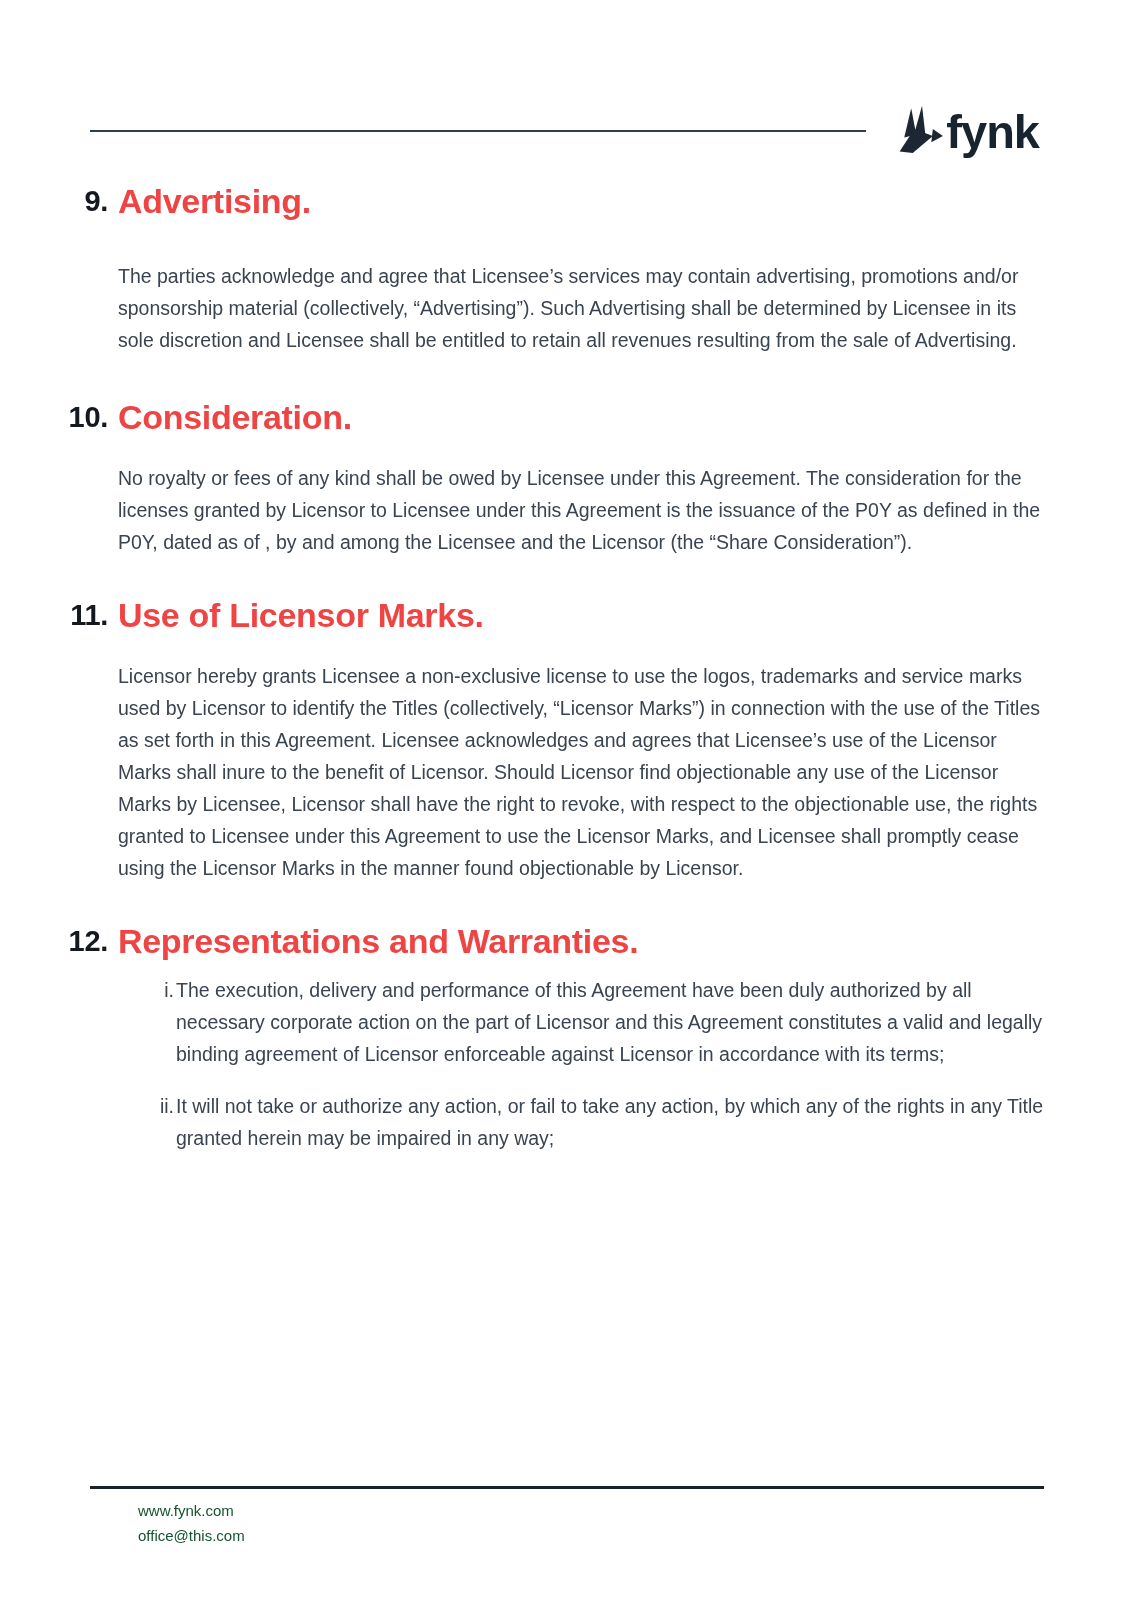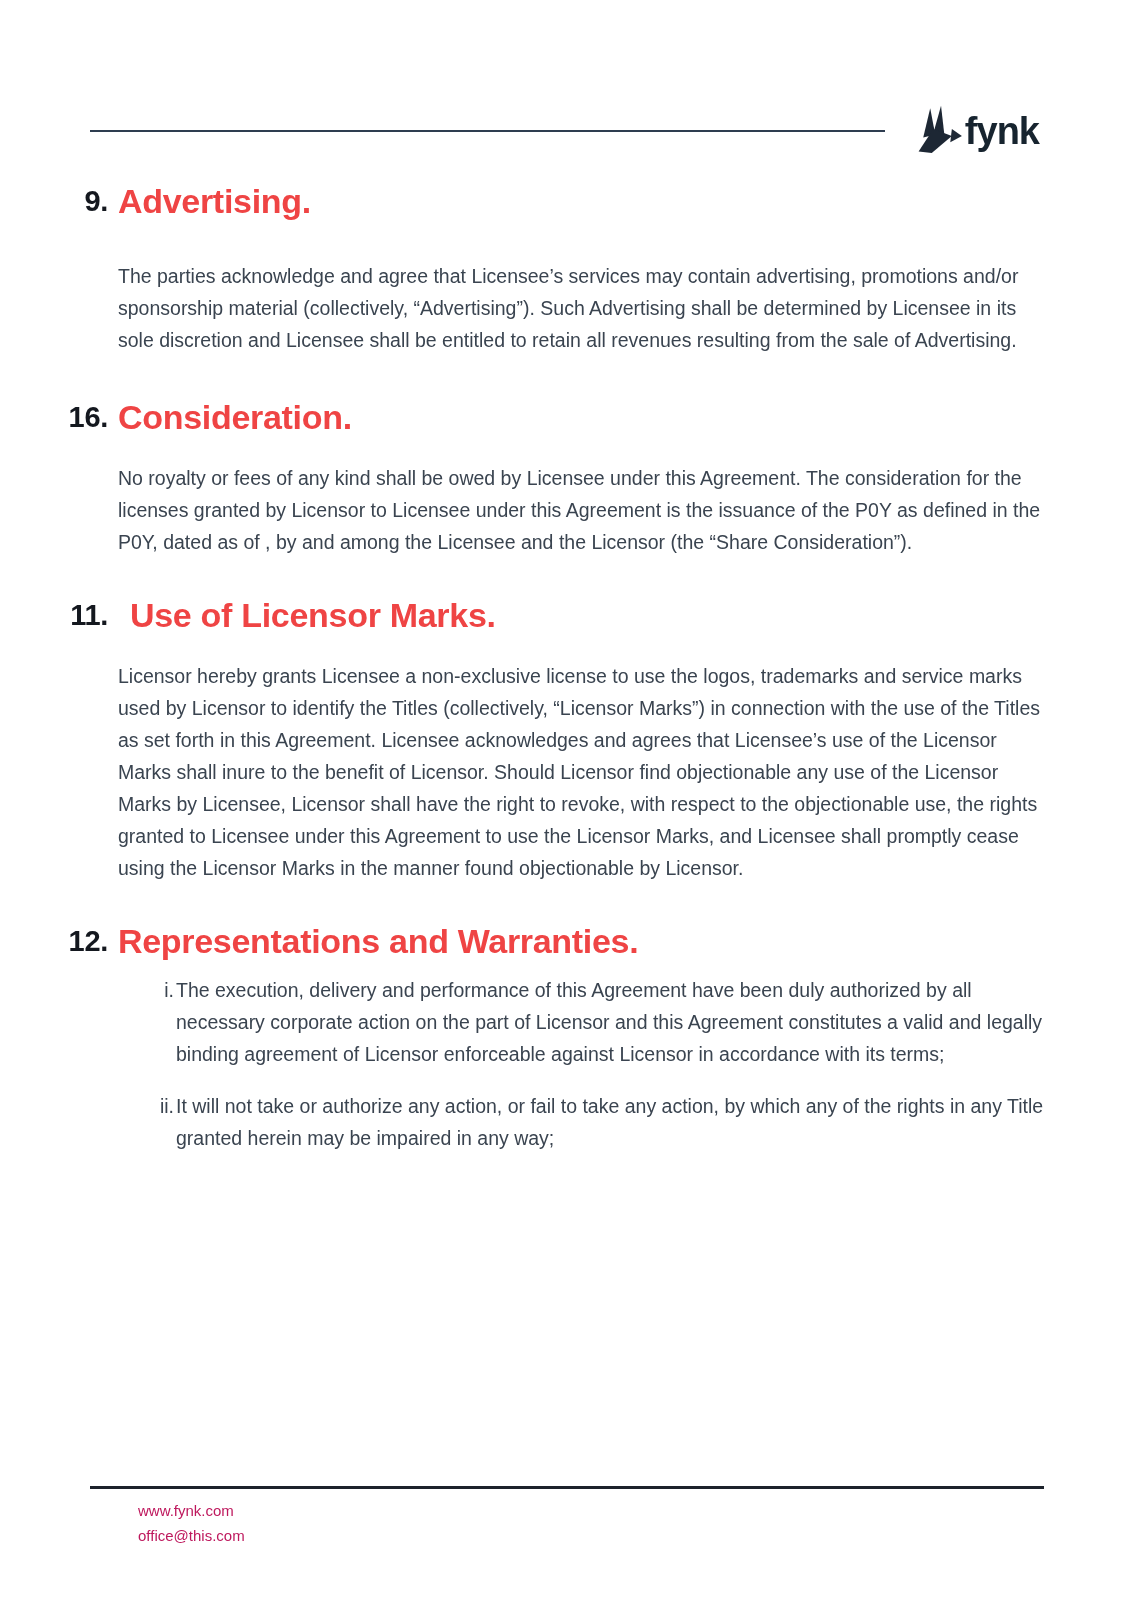--- a/index.html
+++ b/index.html
@@ -31,21 +31,21 @@
     height: 2px;
     background: #2e3d50;
   }
   .logo {
     display: flex;
     align-items: center;
     margin-left: 22px;
   }
   .logo svg { display: block; }
   .wordmark {
-    font-size: 38px;
+    font-size: 47px;
     font-weight: 700;
     letter-spacing: -1px;
     color: #17242f;
     margin-left: 0;
     line-height: 1;
   }
 
   
   .content {
     position: absolute;
@@ -78,21 +78,21 @@
     margin-left: 62px;
     width: 927px;
     font-size: 19.5px;
     line-height: 32px;
     color: #3a4450;
   }
   .sec-9  .sec-heading { margin-top: 14px; }
   .sec-9  .para        { margin-top: 42px; }
   .sec-10 .sec-heading { margin-top: 44px; }
   .sec-10 .para        { margin-top: 28px; }
-  .sec-11 .sec-heading { margin-top: 40px; gap: 12px; }
+  .sec-11 .sec-heading { margin-top: 40px; }
   .sec-11 .para        { margin-top: 28px; }
   .sec-12 .sec-heading { margin-top: 40px; align-items: flex-end; }
   .sec-12 .para-intro  { margin-top: 36px; }
 
   .roman-item {
     display: flex;
     margin-left: 62px;
     font-size: 19.5px;
     line-height: 32px;
     color: #3a4450;
@@ -116,21 +116,21 @@
   }
   .footer-rule {
     height: 3px;
     background: #1c222b;
   }
   .footer-lines {
     margin-top: 9px;
     margin-left: 48px;
     font-size: 15px;
     line-height: 25px;
-    color: #be185d;
+    color: #14532d;
   }
 </style>
 </head>
 <body>
 
 <div class="page">
 
   <header class="header">
     <div class="header-rule"></div>
     <div class="logo">
@@ -151,21 +151,21 @@
     <section class="sec-9">
       <div class="sec-heading">
         <span class="sec-num">9.</span>
         <h2 class="sec-title">Advertising.</h2>
       </div>
       <p class="para">The parties acknowledge and agree that Licensee’s services may contain advertising, promotions and/or sponsorship material (collectively, “Advertising”). Such Advertising shall be determined by Licensee in its sole discretion and Licensee shall be entitled to retain all revenues resulting from the sale of Advertising.</p>
     </section>
 
     <section class="sec-10">
       <div class="sec-heading">
-        <span class="sec-num">16.</span>
+        <span class="sec-num">10.</span>
         <h2 class="sec-title">Consideration.</h2>
       </div>
       <p class="para">No royalty or fees of any kind shall be owed by Licensee under this Agreement. The consideration for the licenses granted by Licensor to Licensee under this Agreement is the issuance of the P0Y as defined in the P0Y, dated as of , by and among the Licensee and the Licensor (the “Share Consideration”).</p>
     </section>
 
     <section class="sec-11">
       <div class="sec-heading">
         <span class="sec-num">11.</span>
         <h2 class="sec-title">Use of Licensor Marks.</h2>
       </div>

